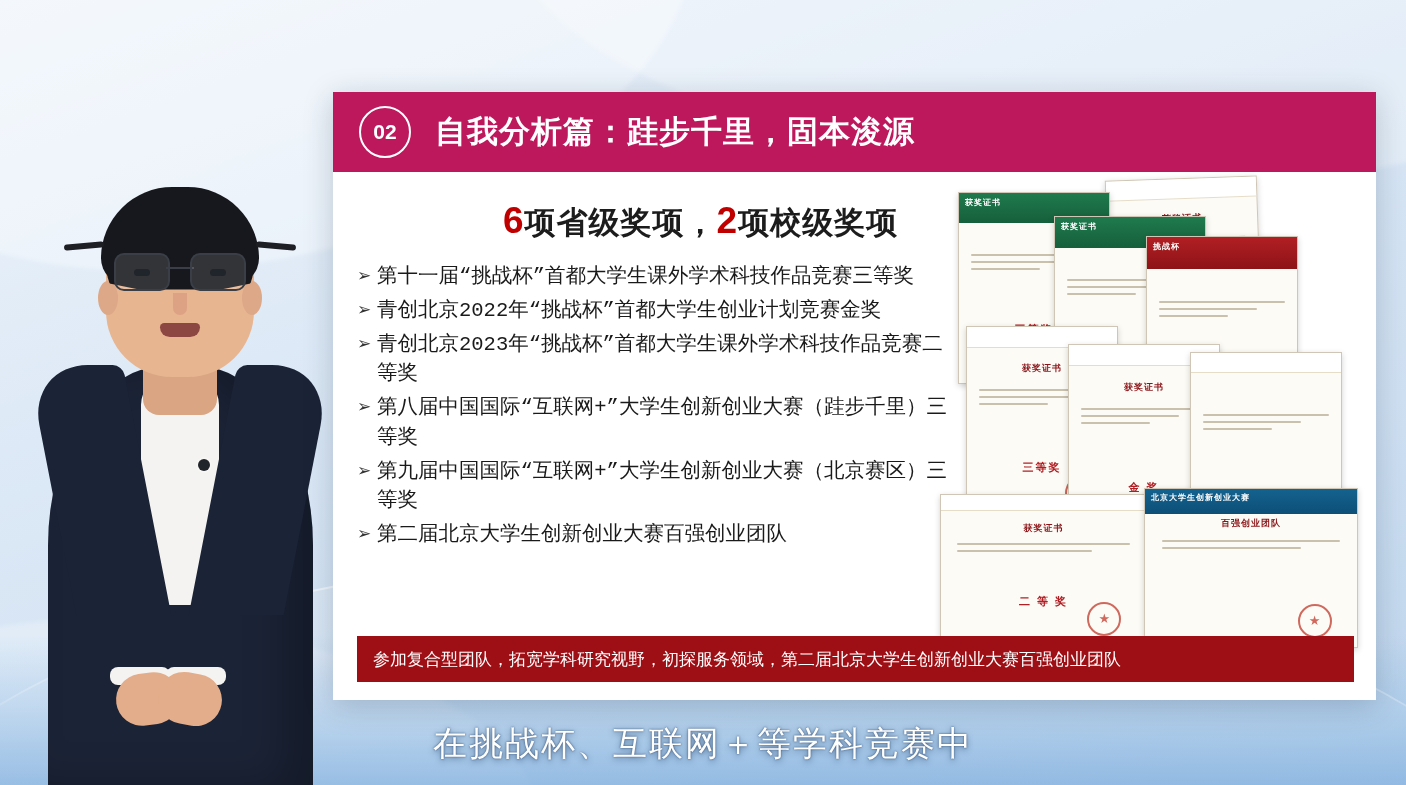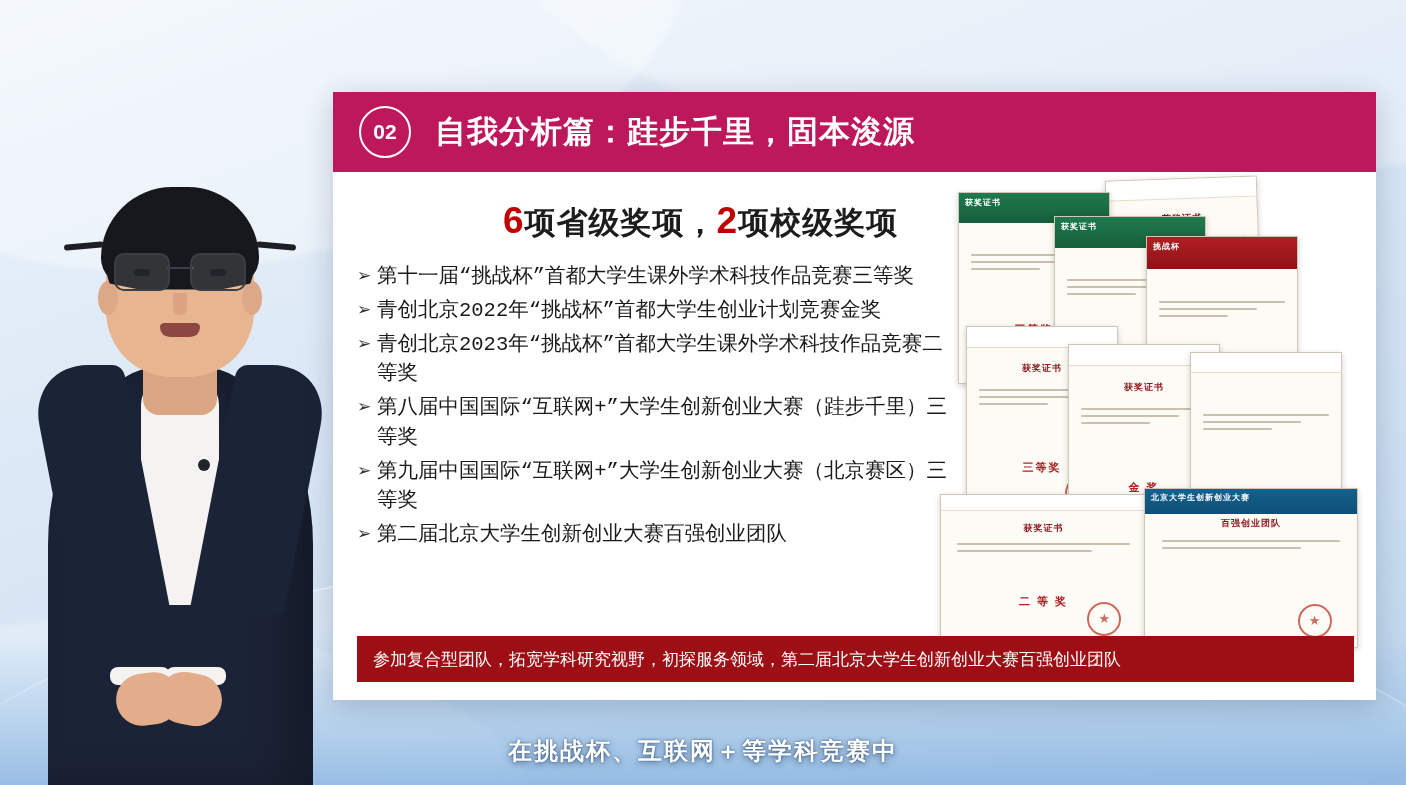--- a/index.html
+++ b/index.html
@@ -399,22 +399,22 @@
     font-size: 13px;
   }
 
   
   #subtitle {
     position: absolute;
     left: 0; right: 0;
     bottom: 18px;
     text-align: center;
     color: #ffffff;
-    font-size: 24px;
-    font-weight: bold;
+    font-size: 34px;
+    font-weight: normal;
     letter-spacing: 2px;
     text-shadow: 0 2px 6px rgba(20,50,90,0.55), 0 0 2px rgba(20,50,90,0.8);
   }
 </style>
 </head>
 <body>
 
 <div id="stage">
 
   <div class="bg-swoosh s1"></div>

